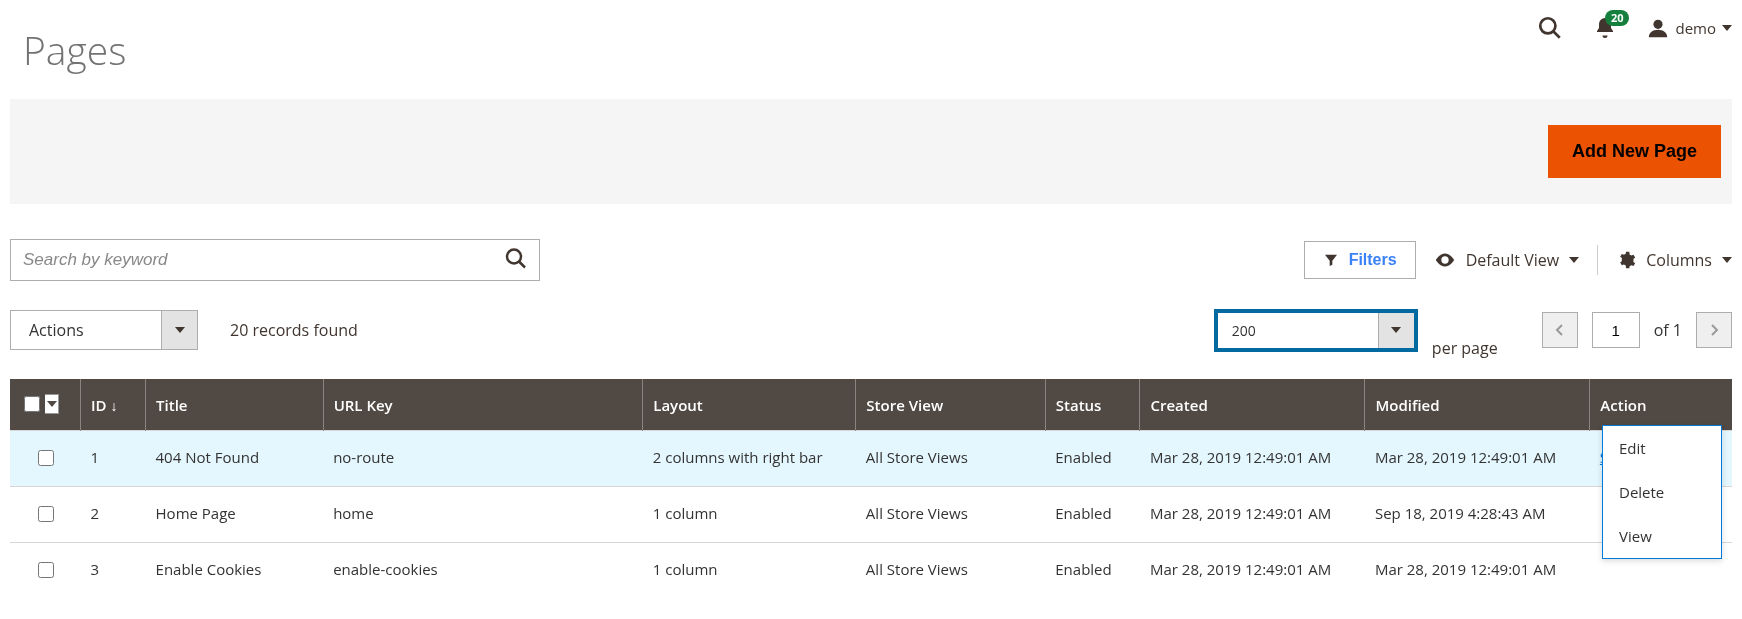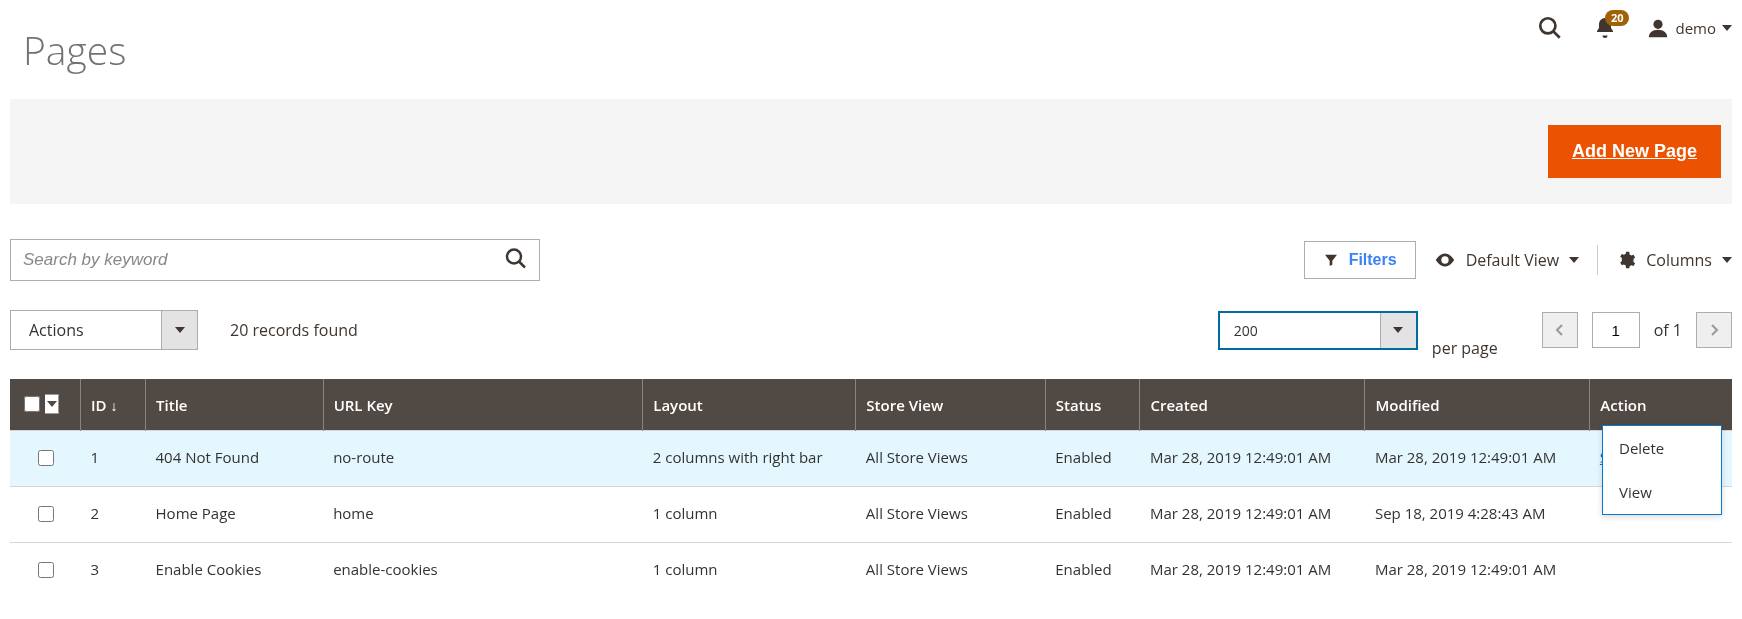--- a/index.html
+++ b/index.html
@@ -32,21 +32,21 @@
   .icon-search, .icon-bell, .icon-user {
     display: inline-flex;
     align-items: center;
     justify-content: center;
     position: relative;
   }
   .badge {
     position: absolute;
     top: -6px;
     right: -12px;
-    background: #a16207;
+    background: #15803d;
     color: #fff;
     border-radius: 10px;
     font-size: 11px;
     font-weight: 700;
     padding: 1px 6px;
     line-height: 14px;
   }
   .user-menu {
     display: flex;
     align-items: center;
@@ -63,27 +63,26 @@
   .topbar-action {
     background: #f5f5f5;
     border: 1px solid #f5f5f5;
     padding: 25px 10px;
     display: flex;
     justify-content: flex-end;
     margin-bottom: 35px;
   }
   .btn-primary {
     background: #eb5202;
-    color: #ffffff;
+    color: #000000;
     border: none;
     padding: 16px 24px;
     font-size: 18px;
     font-weight: 600;
     cursor: pointer;
-    text-decoration: underline;
   }
   .tools-row1 {
     display: flex;
     align-items: center;
     gap: 20px;
     margin-bottom: 20px;
   }
   .search-wrap {
     position: relative;
     width: 530px;
@@ -173,21 +172,21 @@
   }
   .pager-group {
     margin-left: auto;
     display: flex;
     align-items: center;
     gap: 14px;
   }
   .perpage-select {
     display: flex;
     align-items: stretch;
-    border: 2px solid #0369a1;
+    border: 4px solid #0369a1;
     margin-left: 8px;
   }
   .perpage-select .val {
     padding: 8px 14px;
     min-width: 160px;
   }
   .perpage-select .drop {
     width: 36px;
     background: #e3e3e3;
     border-left: 1px solid #adadad;
@@ -470,17 +469,18 @@
           <td>All Store Views</td>
           <td>Enabled</td>
           <td>Mar 28, 2019 12:49:01 AM</td>
           <td>Mar 28, 2019 12:49:01 AM</td>
           <td><span class="select-link" style="visibility:hidden">Select</span></td>
         </tr>
       </tbody>
   </table>
 
   <div class="action-dropdown">
+    <div class="item">Edit</div>
     <div class="item">Delete</div>
     <div class="item">View</div>
   </div>
 
 </div>
 
 </body></html>

